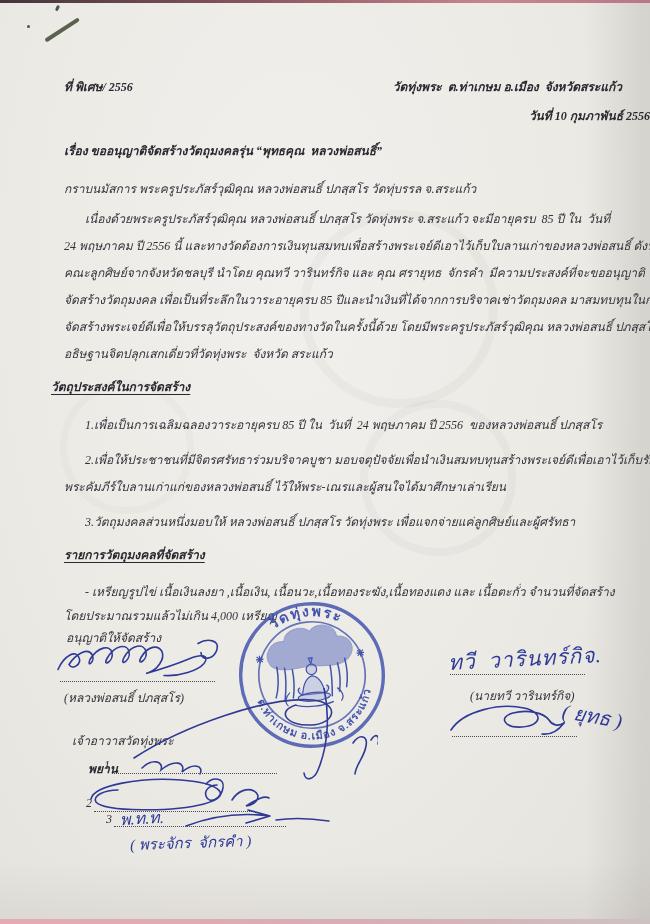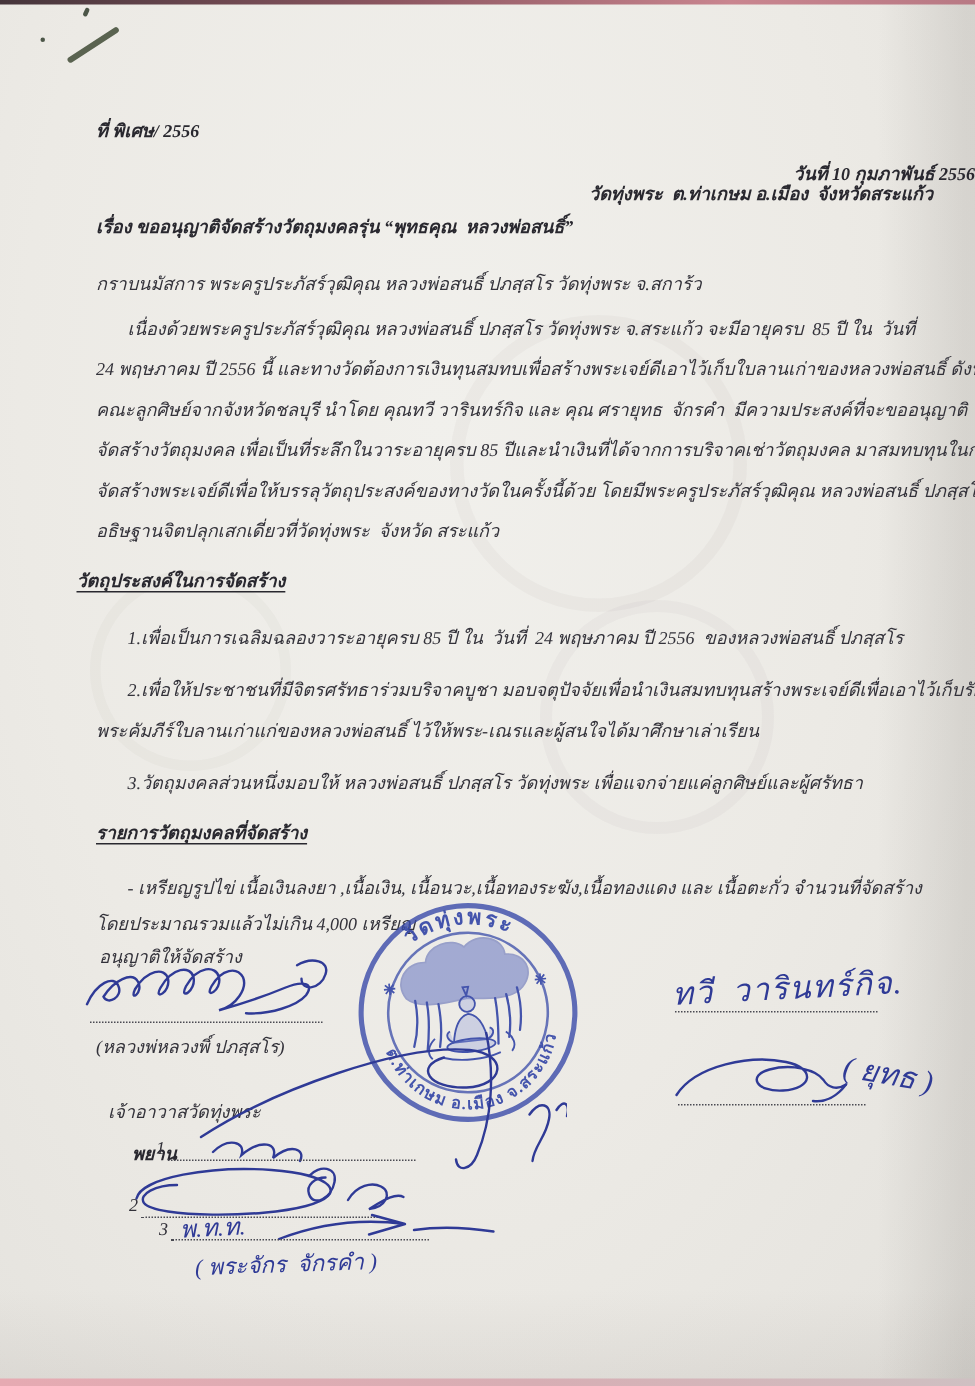--- a/index.html
+++ b/index.html
@@ -37,24 +37,24 @@
 
   <div class="abs" style="left:42px;top:28px;width:40px;height:3.5px;background:#5a6350;transform:rotate(-33deg);border-radius:2px;"></div>
   <div class="abs" style="left:56px;top:5px;width:2.5px;height:6px;background:#4c5648;transform:rotate(25deg);border-radius:2px;"></div>
   <div class="abs" style="left:27px;top:25px;width:3px;height:3px;background:#4c5648;border-radius:50%;"></div>
 
   <div class="abs ghost" style="left:300px;top:210px;width:180px;height:180px;border:9px solid rgba(170,150,155,0.08);"></div>
   <div class="abs ghost" style="left:360px;top:400px;width:140px;height:140px;border:8px solid rgba(150,140,160,0.07);"></div>
   <div class="abs ghost" style="left:60px;top:380px;width:120px;height:120px;border:7px solid rgba(160,150,140,0.06);"></div>
 
   <div class="abs txt bold" style="left:64px;top:77px;">ที่ พิเศษ/ 2556</div>
-  <div class="abs txt bold" style="right:28px;top:77px;text-align:center;margin-top:42px;">วัดทุ่งพระ  ต.ท่าเกษม อ.เมือง  จังหวัดสระแก้ว</div>
+  <div class="abs txt bold" style="right:28px;top:77px;text-align:center;">วัดทุ่งพระ  ต.ท่าเกษม อ.เมือง  จังหวัดสระแก้ว</div>
   <div class="abs txt bold" style="left:0;top:106px;width:650px;text-align:right;">วันที่ 10 กุมภาพันธ์ 2556</div>
   <div class="abs txt bold" style="left:64px;top:141px;">เรื่อง ขออนุญาติจัดสร้างวัตถุมงคลรุ่น “พุทธคุณ  หลวงพ่อสนธิ์”</div>
-  <div class="abs txt" style="left:64px;top:179px;">กราบนมัสการ พระครูประภัสร์วุฒิคุณ หลวงพ่อสนธิ์ ปภสฺสโร วัดทุ่งพระ จ.สการ้ว</div>
+  <div class="abs txt" style="left:64px;top:179px;">กราบนมัสการ พระครูประภัสร์วุฒิคุณ หลวงพ่อสนธิ์ ปภสฺสโร วัดทุ่บรรล จ.สระแก้ว</div>
 
   <div class="abs txt lh" style="left:64px;top:206px;width:566px;">&nbsp;&nbsp;&nbsp;&nbsp;&nbsp;&nbsp;&nbsp;เนื่องด้วยพระครูประภัสร์วุฒิคุณ หลวงพ่อสนธิ์ ปภสฺสโร วัดทุ่งพระ จ.สระแก้ว จะมีอายุครบ  85 ปี ใน  วันที่
 24 พฤษภาคม ปี 2556 นี้ และทางวัดต้องการเงินทุนสมทบเพื่อสร้างพระเจย์ดีเอาไว้เก็บใบลานเก่าของหลวงพ่อสนธิ์ ดังนั้น
 คณะลูกศิษย์จากจังหวัดชลบุรี นำโดย คุณทวี วารินทร์กิจ และ คุณ ศรายุทธ  จักรคำ  มีความประสงค์ที่จะขออนุญาติ
 จัดสร้างวัตถุมงคล เพื่อเป็นที่ระลึกในวาระอายุครบ 85 ปีและนำเงินที่ได้จากการบริจาคเช่าวัตถุมงคล มาสมทบทุนในการ
 จัดสร้างพระเจย์ดีเพื่อให้บรรลุวัตถุประสงค์ของทางวัดในครั้งนี้ด้วย โดยมีพระครูประภัสร์วุฒิคุณ หลวงพ่อสนธิ์ ปภสฺสโร
 อธิษฐานจิตปลุกเสกเดี่ยวที่วัดทุ่งพระ  จังหวัด สระแก้ว</div>
 
   <div class="abs txt heading" style="left:51px;top:377px;">วัตถุประสงค์ในการจัดสร้าง</div>
   <div class="abs txt lh" style="left:64px;top:412px;width:566px;">&nbsp;&nbsp;&nbsp;&nbsp;&nbsp;&nbsp;&nbsp;1.เพื่อเป็นการเฉลิมฉลองวาระอายุครบ 85 ปี ใน  วันที่  24 พฤษภาคม ปี 2556  ของหลวงพ่อสนธิ์ ปภสฺสโร</div>
@@ -107,21 +107,21 @@
     </g>
   </svg>
 
   <div class="abs txt" style="left:66px;top:628px;">อนุญาติให้จัดสร้าง</div>
 
   <svg class="abs" style="left:52px;top:636px;" width="190" height="48" viewBox="0 0 190 45">
     <path class="ink" d="M6,32 C12,18 24,12 27,20 C30,27 20,33 17,27 C24,16 36,10 40,17 C44,24 34,31 38,22 C46,9 58,7 60,15 C62,24 50,30 55,21 C63,7 75,6 77,14 C79,23 67,30 72,20 C80,6 92,6 94,14 C96,23 84,29 89,20 C96,8 106,7 110,14 C113,21 106,33 94,36 C108,32 126,26 138,21 C150,16 158,18 152,26 C146,33 128,39 112,38"></path>
     <path class="ink" d="M146,6 C156,0 168,3 165,12 C162,22 149,24 149,15"></path>
   </svg>
   <div class="abs dotted" style="left:60px;top:681px;width:155px;"></div>
-  <div class="abs txt" style="left:64px;top:688px;">(หลวงพ่หลวงพิ์ ปภสฺสโร)</div>
+  <div class="abs txt" style="left:64px;top:688px;">(หลวงพ่อสนธิ์ ปภสฺสโร)</div>
   <div class="abs txt" style="left:72px;top:731px;">เจ้าอาวาสวัดทุ่งพระ</div>
 
   <svg class="abs" style="left:128px;top:688px;" width="250" height="105" viewBox="0 0 250 105">
     <path class="ink" d="M6,70 C55,38 140,8 185,12 C212,15 208,36 183,37 C158,38 148,23 168,17"></path>
     <path class="ink" d="M196,0 C202,28 200,58 190,82 C186,92 177,94 176,85"></path>
     <path class="ink" d="M14,80 C24,70 36,73 33,82 C46,71 58,74 54,84 C66,74 76,78 72,86"></path>
     <path class="ink" d="M225,55 C232,45 240,48 238,58 C236,70 228,76 227,86 M243,52 C248,44 252,48 250,56"></path>
   </svg>
 
   <div class="abs txt bold" style="left:64px;top:759px;margin-left:24px;">พยาน</div>
@@ -139,20 +139,21 @@
   <div class="abs txt" style="left:106px;top:812px;">3</div>
   <div class="abs hand" style="left:120px;top:806px;font-size:16px;transform:rotate(-3deg);">พ.ท.ท.</div>
   <svg class="abs" style="left:182px;top:808px;" width="150" height="26" viewBox="0 0 150 26">
     <path class="ink" d="M4,18 C30,8 58,4 88,8 L66,2 M88,8 L64,15 M94,12 C114,9 134,11 147,13"></path>
   </svg>
   <div class="abs dotted" style="left:114px;top:826px;width:172px;"></div>
   <div class="abs hand" style="left:130px;top:831px;font-size:15px;transform:rotate(-2deg);">( พระจักร  จักรคำ )</div>
 
   <div class="abs hand" style="left:448px;top:642px;font-size:21px;letter-spacing:1px;transform:rotate(-3deg);">ทวี  วารินทร์กิจ.</div>
   <div class="abs dotted" style="left:450px;top:674px;width:135px;"></div>
+  <div class="abs txt" style="left:470px;top:686px;">(นายทวี วารินทร์กิจ)</div>
 
   <svg class="abs" style="left:446px;top:698px;" width="150" height="42" viewBox="0 0 150 42">
     <path class="ink" d="M5,32 C18,12 55,5 78,10 C98,14 96,28 76,29 C58,30 52,19 67,15 C82,11 98,15 103,22 C106,27 112,29 118,25"></path>
     <path class="ink" d="M118,25 C112,33 104,37 96,36"></path>
   </svg>
   <div class="abs hand" style="left:562px;top:700px;font-size:20px;transform:rotate(10deg);">( ยุทธ )</div>
   <div class="abs dotted" style="left:452px;top:736px;width:125px;"></div>
 
 </div>
 

